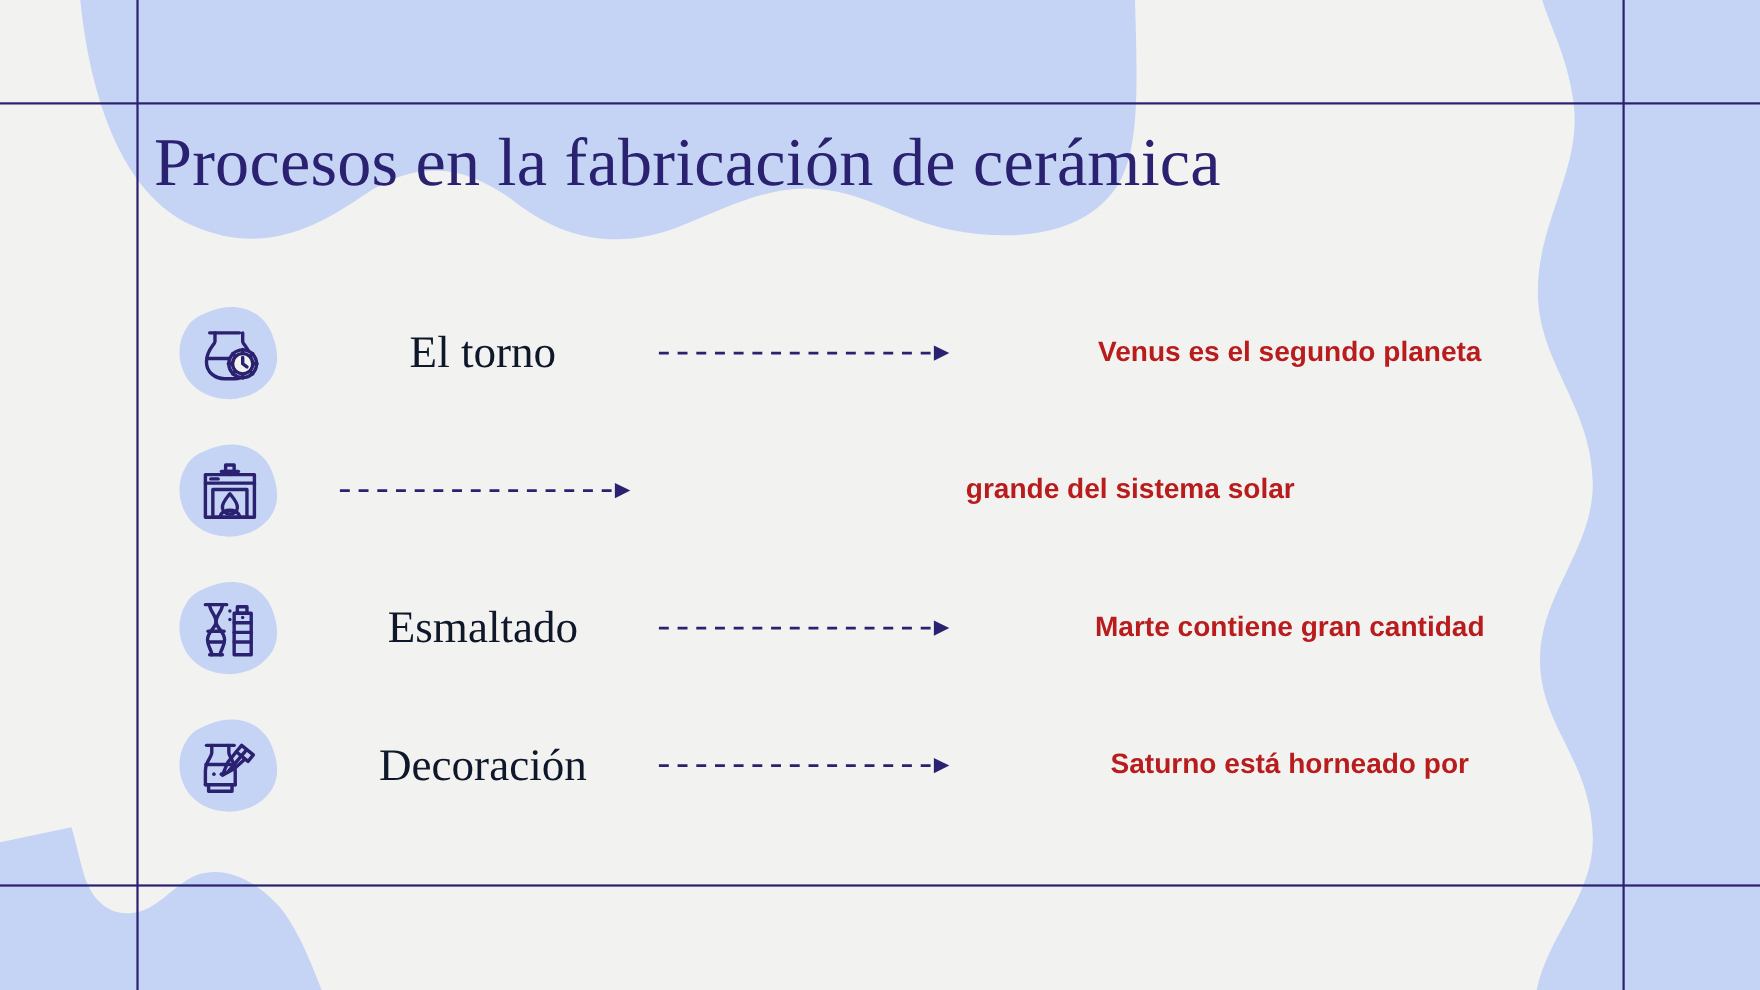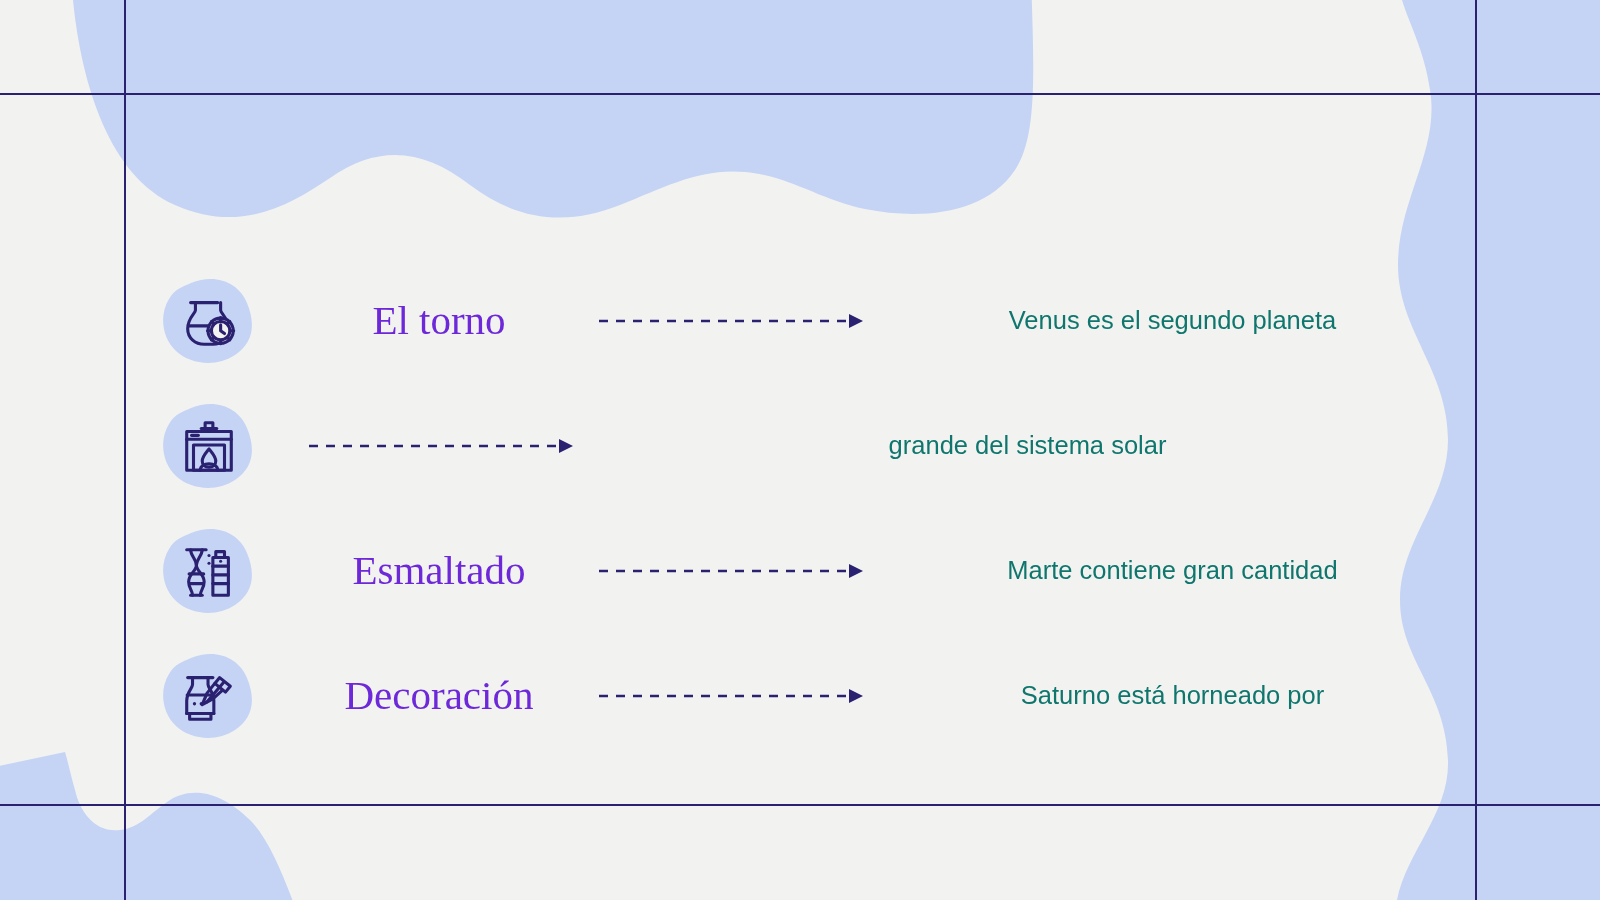--- a/index.html
+++ b/index.html
@@ -76,43 +76,44 @@
     width:62px; height:62px;
   }
   .icon-glyph svg { display:block; width:62px; height:62px; }
 
   .label-cell {
     flex:0 0 290px;
     width:290px;
     text-align:center;
     font-family:"Liberation Serif", serif;
     font-size:41px;
-    color:#6d28d9;
+    color:#0f172a;
     line-height:1.1;
     white-space:nowrap;
   }
 
   .arrow-cell {
     flex:0 0 295px;
     width:295px;
     display:flex;
     align-items:center;
     justify-content:center;
   }
   .arrow-cell svg { display:block; }
 
   .desc-cell {
     flex:1 1 auto;
     text-align:center;
     padding-left:14px;
     padding-right:24px;
     font-family:"Liberation Sans", sans-serif;
     font-size:25.5px;
-    color:#0f766e;
+    color:#b91c1c;
     line-height:1.38;
+    font-weight:bold;
   }
   .desc-cell div { display:block; }
 </style>
 </head>
 <body>
 
 <div id="slide">
 
   <svg class="bg-layer" viewBox="0 0 1600 900" preserveAspectRatio="none">
 
@@ -139,20 +140,21 @@
     <path d="M-20,770 L-20,920 L70,920
              C60,890 62,850 70,820
              C78,790 72,775 62,765 Z" fill="#c5d4f5"></path>
   </svg>
 
   <div class="frame-line frame-v" id="frame-v-left"></div>
   <div class="frame-line frame-v" id="frame-v-right"></div>
   <div class="frame-line frame-h" id="frame-h-top"></div>
   <div class="frame-line frame-h" id="frame-h-bottom"></div>
 
+  <h1 id="title">Procesos en la fabricación de cerámica</h1>
 
   <div id="rows">
 
     <div class="row">
       <div class="icon-cell">
         <svg class="icon-blob" viewBox="0 0 96 88">
           <path d="M30,6 C55,-4 78,6 86,26 C95,48 92,66 74,78 C56,90 30,88 15,74
                    C1,61 -2,38 8,22 C14,12 21,10 30,6 Z" fill="#c5d4f5"></path>
         </svg>
         <span class="icon-glyph">

